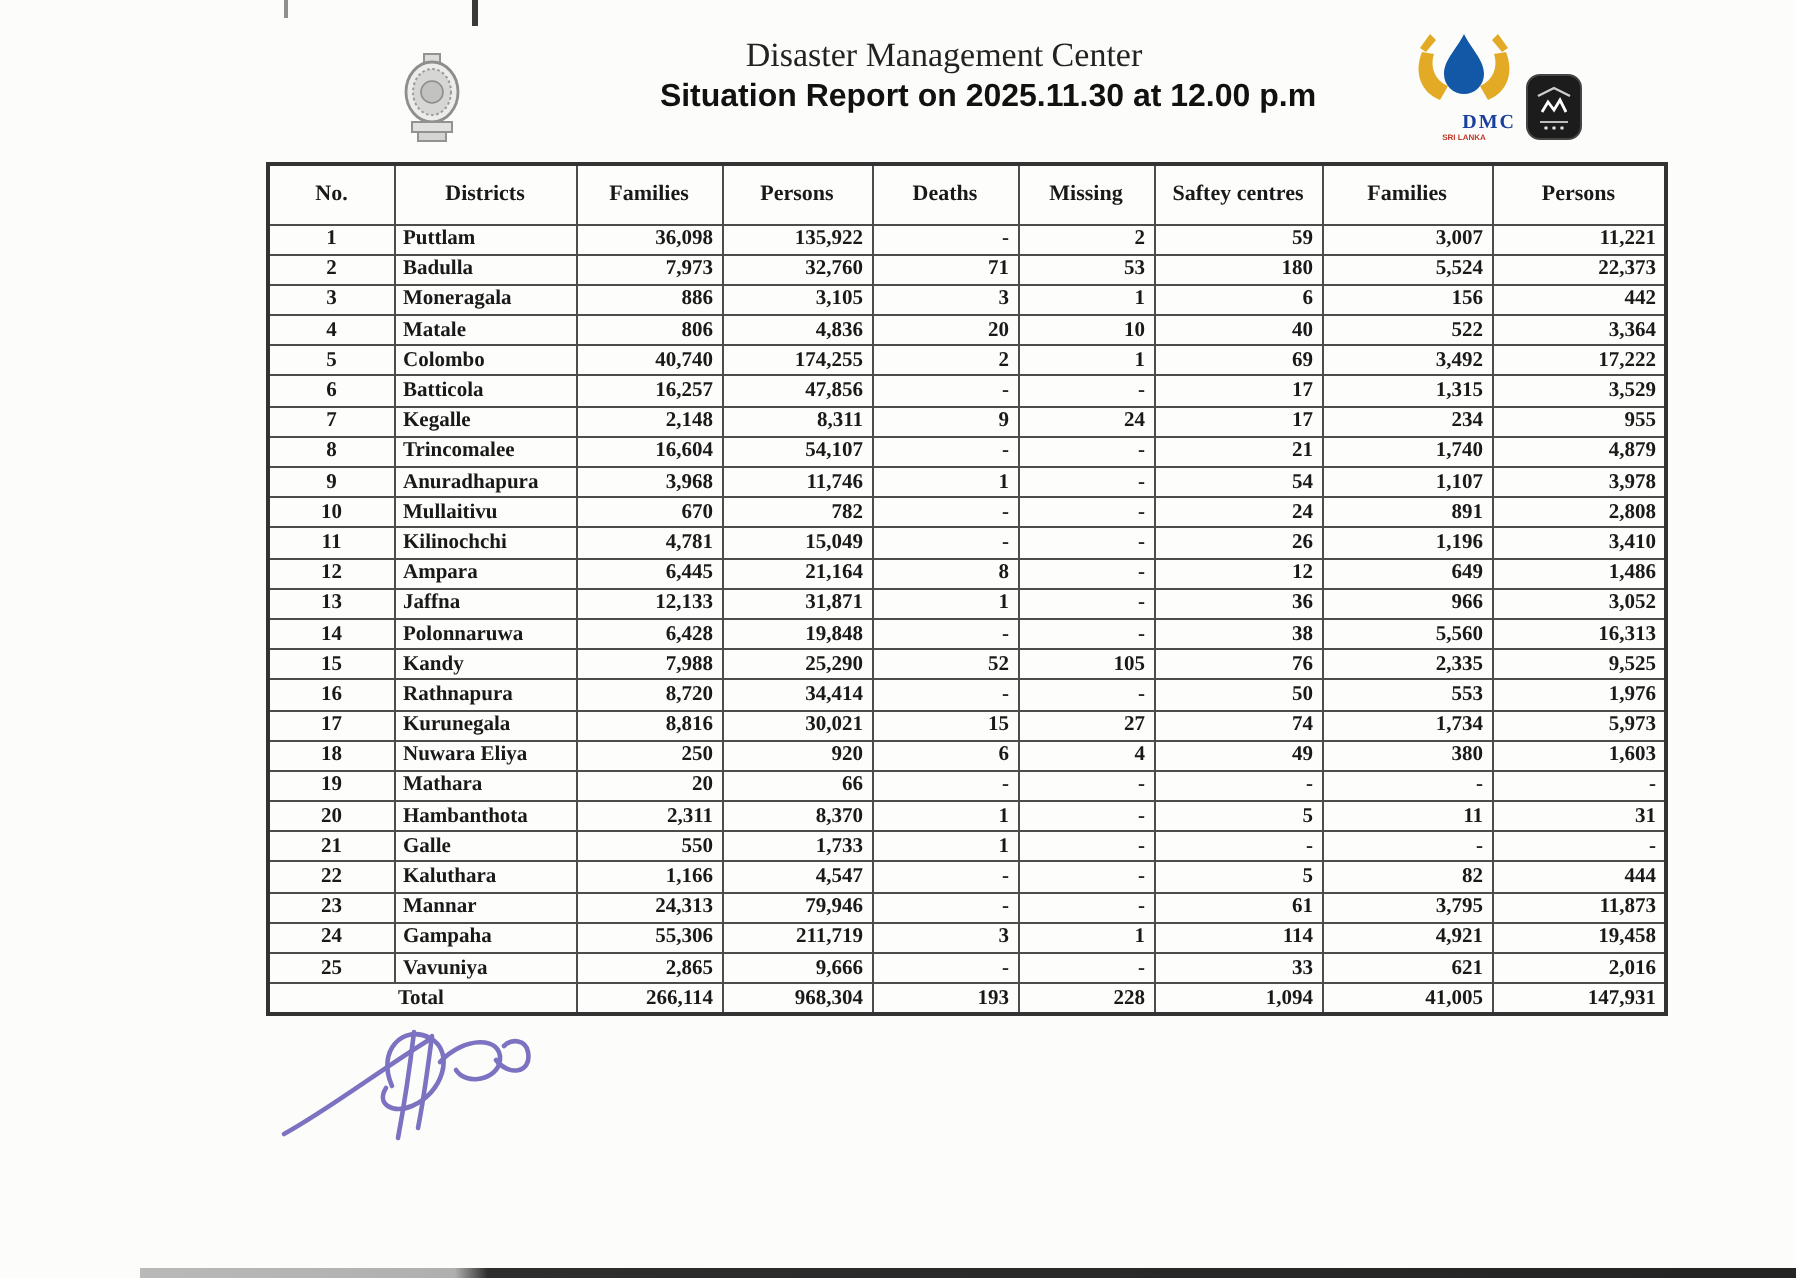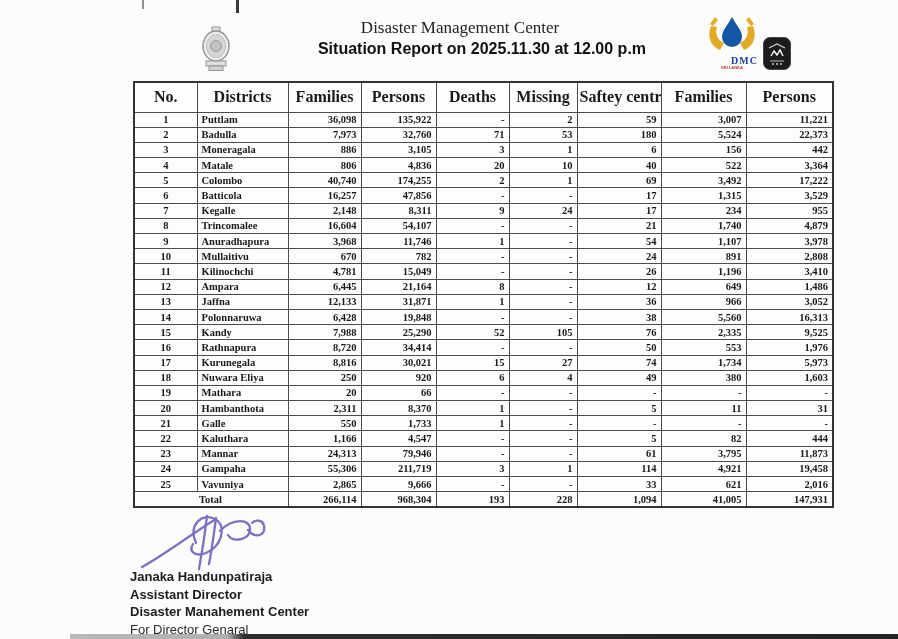--- a/index.html
+++ b/index.html
@@ -7,21 +7,21 @@
   body {
     position:relative; overflow:hidden;
     background:#fcfcfa;
     font-family:"Liberation Serif", serif;
     color:#1a1a1a;
   }
   .page { position:absolute; inset:0; background:#fcfcfa; }
 
   
   .gov-emblem { position:absolute; left:196px; top:24px; width:40px; height:52px; }
-  .title-block { position:absolute; left:230px; top:18px; width:460px; text-align:center; }
+  .title-block { position:absolute; left:242px; top:18px; width:460px; text-align:center; }
   .doc-title { font-family:"Liberation Serif", serif; font-size:17px; font-weight:400; color:#222; }
   .doc-subtitle { font-family:"Liberation Sans", sans-serif; font-size:16px; font-weight:bold; color:#111; margin-top:2px;padding-left:44px; }
 
   .dmc-logo { position:absolute; left:706px; top:16px; width:52px; height:52px; text-align:center; }
   .dmc-label { font-family:"Liberation Serif", serif; font-weight:bold; font-size:10px; color:#1a3f9e; letter-spacing:1px; line-height:9px;text-align:right; }
   .dmc-sublabel { font-family:"Liberation Sans", sans-serif; font-size:4px; color:#c0392b; font-weight:bold; line-height:5px; }
   .crest-logo { position:absolute; left:763px; top:37px; width:28px; height:33px;
     background:#1c1c1c; border-radius:7px; border:1px solid #444;
     display:flex; align-items:center; justify-content:center; }
 
@@ -29,21 +29,21 @@
   .artifact-top-1 { position:absolute; left:236px; top:0; width:3px; height:13px; background:#3a3a3a; }
   .artifact-top-2 { position:absolute; left:142px; top:0; width:2px; height:9px; background:#8f8f8f; }
   .artifact-bottom { position:absolute; left:70px; bottom:0; width:828px; height:5px;
     background:linear-gradient(to right,#b9b9b9 0%,#b0b0b0 19%,#2e2e2e 21%,#242424 100%); }
 
   
   table.report { position:absolute; left:133px; top:81px; width:699px;
     border-collapse:collapse; table-layout:fixed; background:#fdfdfc;
     border:2px solid #333; }
   .report th, .report td { border:1px solid #4c4c4c; overflow:hidden; white-space:nowrap; color:#191919; }
-  .report th { font-size:16px; font-weight:bold; height:30px; text-align:center; padding:0 2px; }
+  .report th { font-size:11px; font-weight:bold; height:30px; text-align:center; padding:0 2px; }
   .report tbody td { font-size:10.5px; height:15.2px; padding:0; }
   .cell-no { text-align:center; font-weight:600; font-size:11px; }
   .cell-district { text-align:left; padding-left:4px !important; font-weight:700; font-size:11px; }
   .cell-num { text-align:right; padding-right:4px !important; font-weight:bold; }
   .total-row td { font-weight:bold; height:17px; font-size:11px; }
   .total-label { text-align:left; padding-left:64px !important; }
 
   
   .signature { position:absolute; left:136px; top:509px; width:180px; height:64px; }
   .footer-block { position:absolute; left:130px; top:568px; font-family:"Liberation Sans", sans-serif; }
@@ -418,20 +418,14 @@
         <path d="M6,58 C28,46 54,26 80,10"></path>
         <path d="M60,34 C52,16 66,3 79,10 C92,17 85,38 70,44 C60,48 52,43 57,35"></path>
         <path d="M71,7 C69,24 66,44 63,60"></path>
         <path d="M80,9 C78,24 76,40 73,55"></path>
         <path d="M84,22 C96,9 115,9 114,21 C113,31 97,34 92,26"></path>
         <path d="M112,21 C118,29 130,28 128,17 C127,11 120,10 116,14"></path>
       </g>
     </svg>
   </div>
 
-  <div class="footer-block">
-    <div class="footer-line">Janaka Handunpatiraja</div>
-    <div class="footer-line">Assistant Director</div>
-    <div class="footer-line">Disaster Manahement Center</div>
-    <div class="footer-line regular">For Director Genaral</div>
-  </div>
 
 </div>
 
 </body></html>

